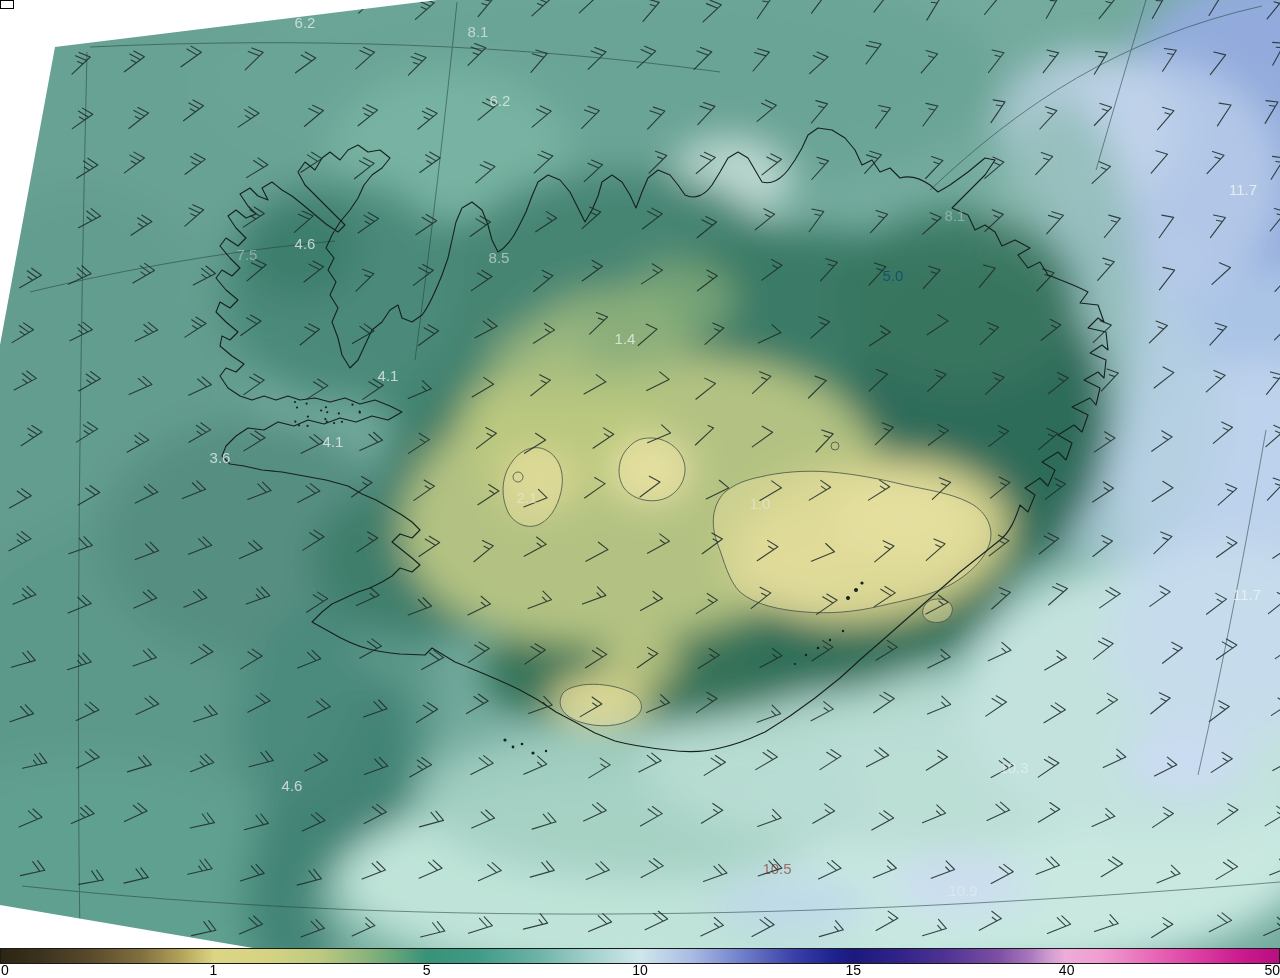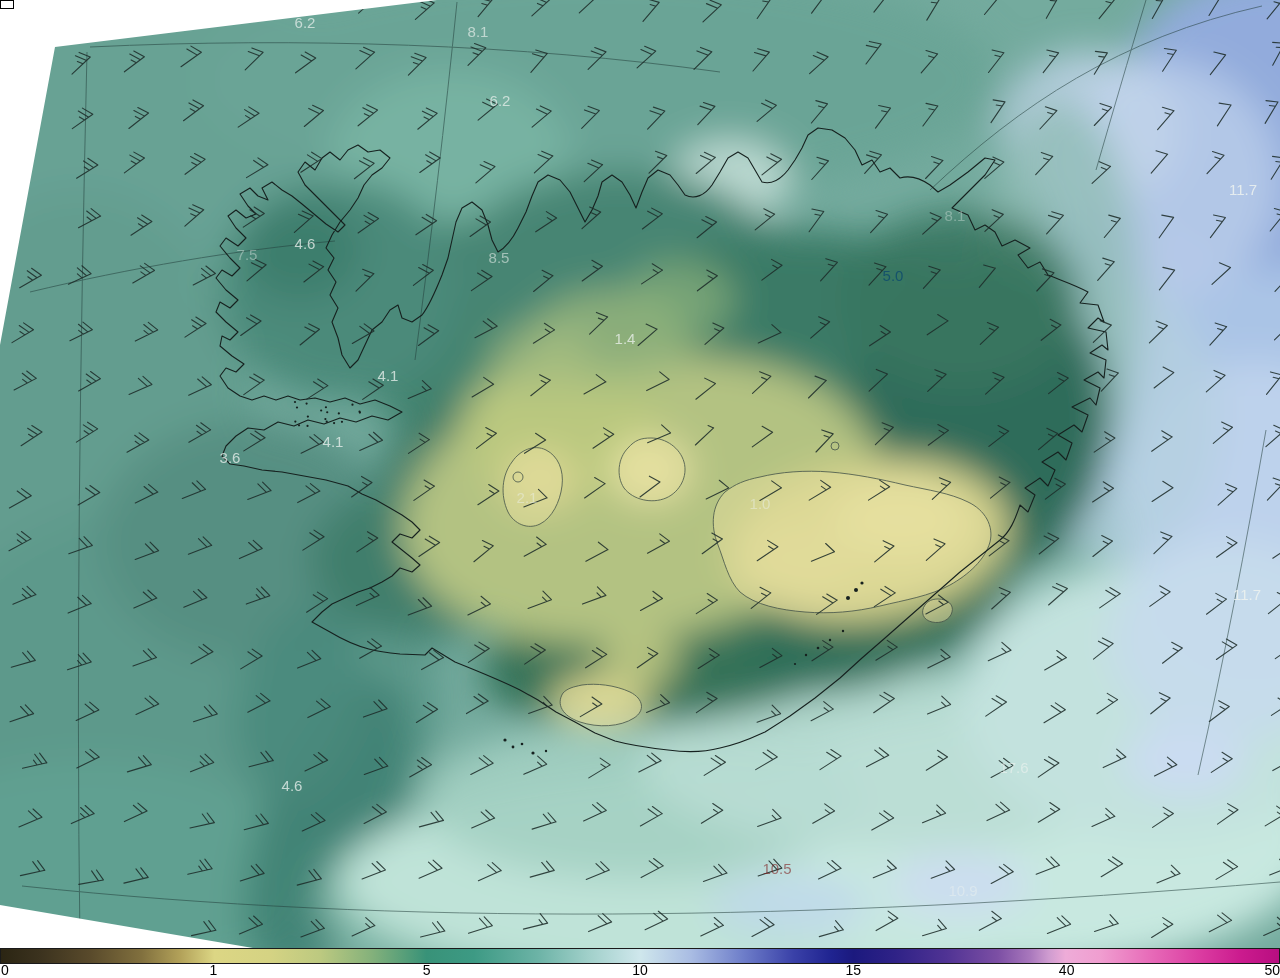--- a/index.html
+++ b/index.html
@@ -551,25 +551,25 @@
         <div class="contour-label" style="left: 1316px; top: 24px; opacity: 0.8; color: #000000;">10.4</div>
         <div class="contour-label" style="left: 1243px; top: 189px; opacity: 0.85; color: rgb(238, 243, 240);">11.7</div>
         <div class="contour-label" style="left: 305px; top: 243px; opacity: 0.75; color: rgb(238, 243, 240);">4.6</div>
         <div class="contour-label" style="left: 247px; top: 254px; opacity: 0.4; color: rgb(238, 243, 240);">7.5</div>
         <div class="contour-label" style="left: 499px; top: 257px; opacity: 0.55; color: rgb(238, 243, 240);">8.5</div>
         <div class="contour-label" style="left: 893px; top: 275px; opacity: 0.8; color: #0c4a6e;">5.0</div>
         <div class="contour-label" style="left: 955px; top: 215px; opacity: 0.35; color: rgb(238, 243, 240);">8.1</div>
         <div class="contour-label" style="left: 625px; top: 338px; opacity: 0.75; color: rgb(238, 243, 240);">1.4</div>
         <div class="contour-label" style="left: 388px; top: 375px; opacity: 0.75; color: rgb(238, 243, 240);">4.1</div>
         <div class="contour-label" style="left: 333px; top: 441px; opacity: 0.75; color: rgb(238, 243, 240);">4.1</div>
-        <div class="contour-label" style="left: 230px; top: 457px; opacity: 0.75; color: rgb(238, 243, 240);">3.6</div>
+        <div class="contour-label" style="left: 220px; top: 457px; opacity: 0.75; color: rgb(238, 243, 240);">3.6</div>
         <div class="contour-label" style="left: 527px; top: 497px; opacity: 0.45; color: rgb(238, 243, 240);">2.1</div>
         <div class="contour-label" style="left: 760px; top: 503px; opacity: 0.45; color: rgb(238, 243, 240);">1.0</div>
         <div class="contour-label" style="left: 1247px; top: 594px; opacity: 0.85; color: rgb(238, 243, 240);">11.7</div>
-        <div class="contour-label" style="left: 1014px; top: 767px; opacity: 0.6; color: rgb(238, 243, 240);">17.6</div>
+        <div class="contour-label" style="left: 1014px; top: 767px; opacity: 0.6; color: rgb(238, 243, 240);">10.3</div>
         <div class="contour-label" style="left: 292px; top: 785px; opacity: 0.75; color: rgb(238, 243, 240);">4.6</div>
         <div class="contour-label" style="left: 963px; top: 890px; opacity: 0.45; color: rgb(238, 243, 240);">10.9</div>
         <div class="contour-label" style="left: 777px; top: 868px; opacity: 0.6; color: #7f1d1d;">10.5</div>
       </div>
     <div class="title-box">
     </div>
   </div>
   <div class="colorbar">
     <div class="cb-gradient" id="cb-gradient" style="background: linear-gradient(90deg, rgb(43, 37, 19) 0%, rgb(59, 50, 30) 3%, rgb(89, 74, 43) 7%, rgb(129, 112, 62) 11%, rgb(178, 161, 89) 14%, rgb(220, 214, 132) 16.7%, rgb(213, 211, 131) 21%, rgb(188, 201, 128) 25%, rgb(132, 177, 123) 29%, rgb(56, 146, 120) 33.3%, rgb(61, 154, 132) 37%, rgb(108, 179, 166) 42%, rgb(161, 208, 202) 46%, rgb(207, 231, 236) 50%, rgb(169, 188, 227) 54%, rgb(111, 127, 202) 58%, rgb(58, 65, 168) 62%, rgb(31, 35, 144) 65%, rgb(27, 25, 126) 66.7%, rgb(47, 34, 135) 70%, rgb(80, 51, 148) 74%, rgb(124, 79, 164) 78%, rgb(168, 119, 188) 80.5%, rgb(207, 156, 208) 82%, rgb(238, 172, 216) 83.3%, rgb(240, 158, 208) 86%, rgb(231, 106, 184) 90%, rgb(218, 58, 160) 94%, rgb(203, 27, 142) 97%, rgb(184, 14, 128) 100%);"></div>
     <div class="cb-ticks" id="cb-ticks">

